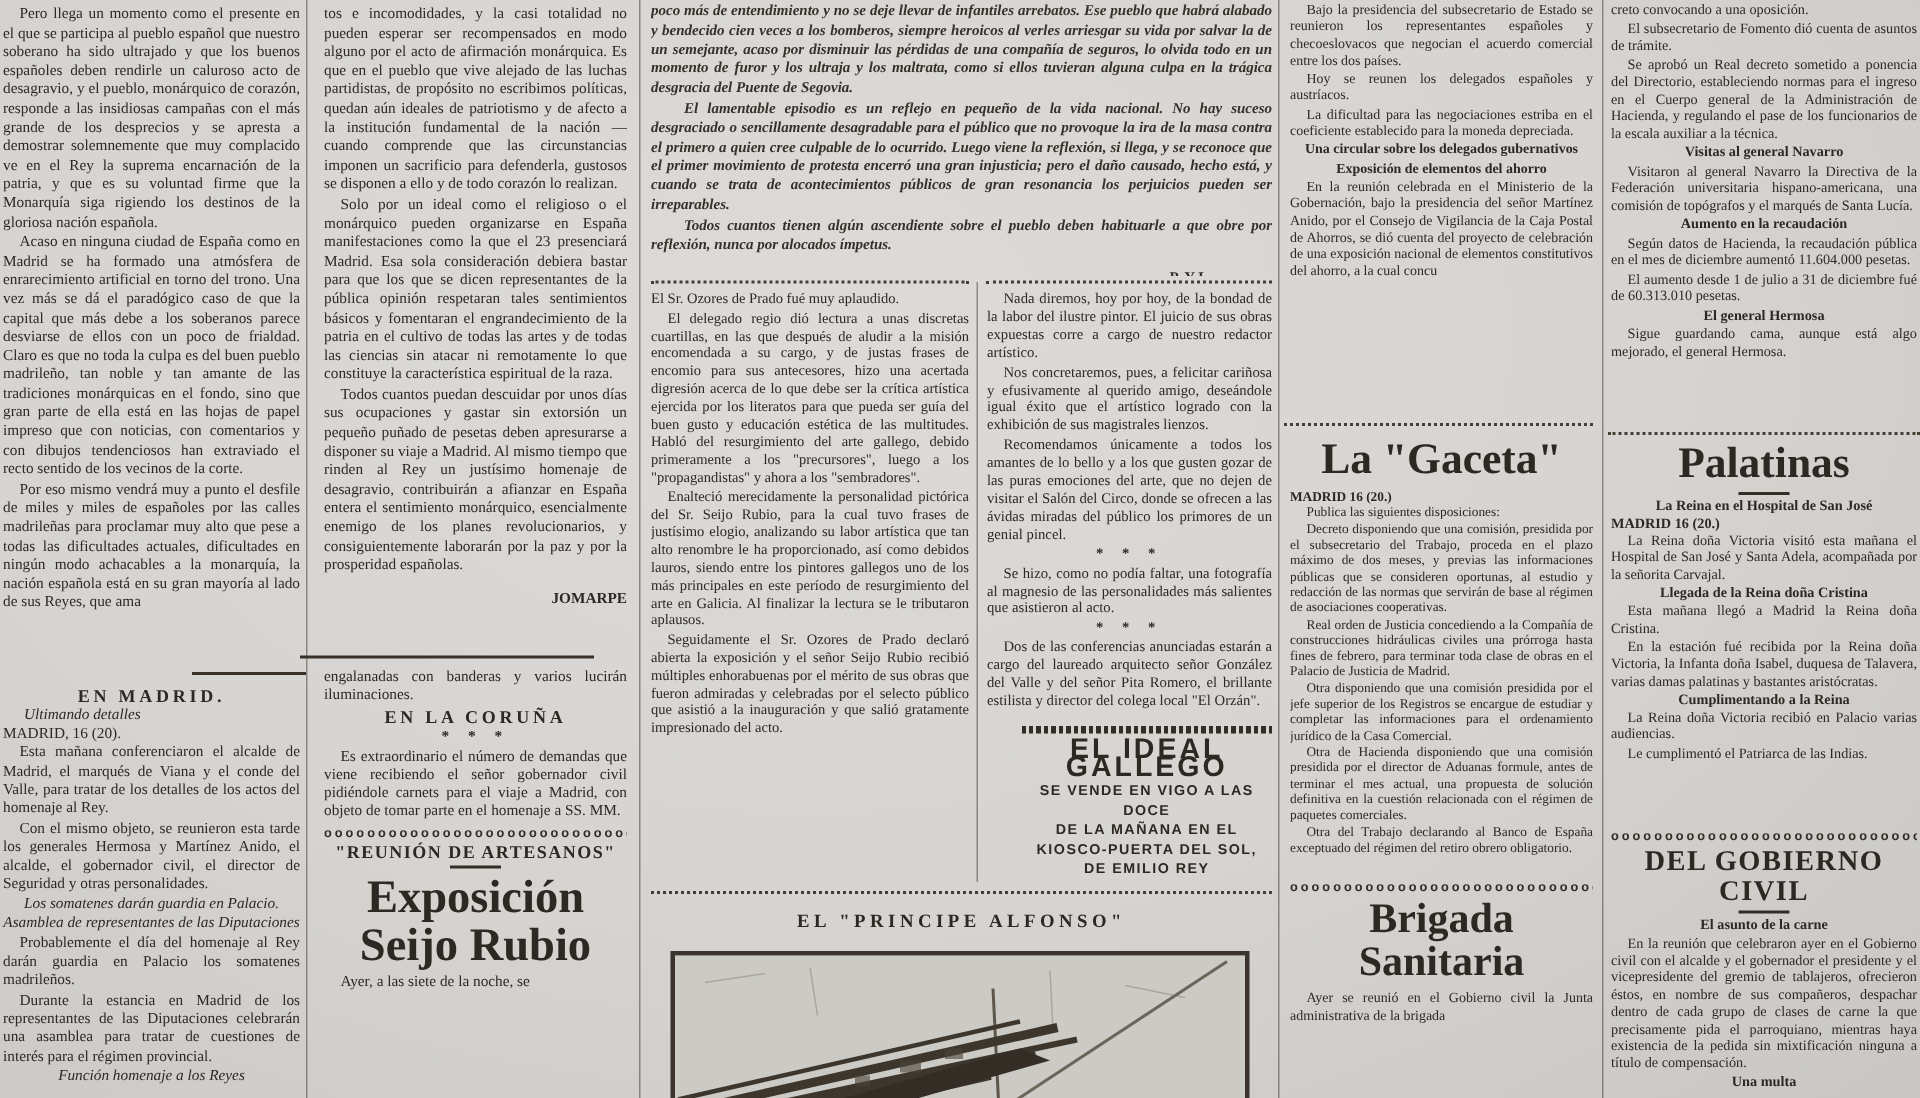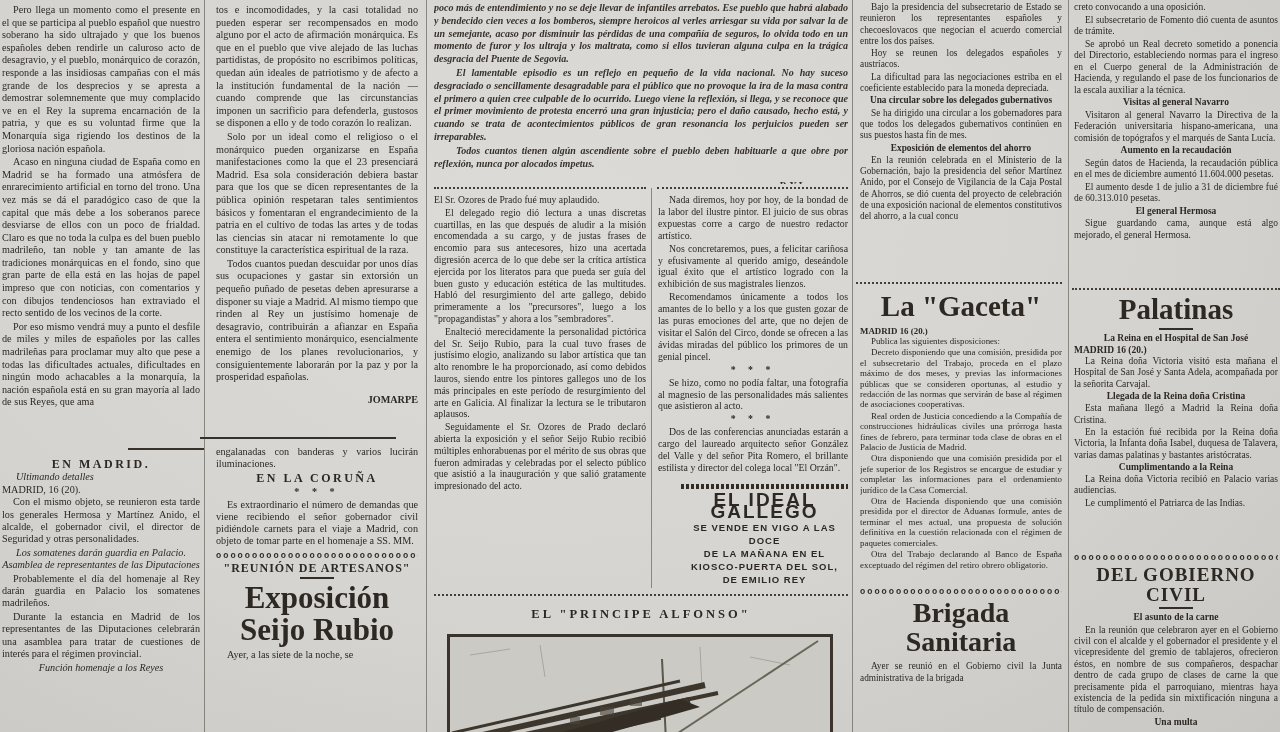--- a/index.html
+++ b/index.html
@@ -49,20 +49,21 @@
   <div class="col clip" style="left:2px;top:4px;width:198px;height:440px;font-size:10.2px;line-height:12.6px">
     <p class="p">Pero llega un momento como el presente en el que se participa al pueblo español que nuestro soberano ha sido ultrajado y que los buenos españoles deben rendirle un caluroso acto de desagravio, y el pueblo, monárquico de corazón, responde a las insidiosas campañas con el más grande de los desprecios y se apresta a demostrar solemnemente que muy complacido ve en el Rey la suprema encarnación de la patria, y que es su voluntad firme que la Monarquía siga rigiendo los destinos de la gloriosa nación española.</p>
     <p class="p">Acaso en ninguna ciudad de España como en Madrid se ha formado una atmósfera de enrarecimiento artificial en torno del trono. Una vez más se dá el paradógico caso de que la capital que más debe a los soberanos parece desviarse de ellos con un poco de frialdad. Claro es que no toda la culpa es del buen pueblo madrileño, tan noble y tan amante de las tradiciones monárquicas en el fondo, sino que gran parte de ella está en las hojas de papel impreso que con noticias, con comentarios y con dibujos tendenciosos han extraviado el recto sentido de los vecinos de la corte.</p>
     <p class="p">Por eso mismo vendrá muy a punto el desfile de miles y miles de españoles por las calles madrileñas para proclamar muy alto que pese a todas las dificultades actuales, dificultades en ningún modo achacables a la monarquía, la nación española está en su gran mayoría al lado de sus Reyes, que ama</p>
   </div>
   <div class="hrule" style="left:128px;top:448px;width:76px"></div>
   <div class="col" style="left:2px;top:456px;width:198px;font-size:10.2px;line-height:12.4px">
     <div class="caps-head">EN MADRID.</div>
     <div class="ital" style="text-indent:14px">Ultimando detalles</div>
     <div class="rgt" style="padding-right:28px">MADRID, 16 (20).</div>
+    <p class="p">Esta mañana conferenciaron el alcalde de Madrid, el marqués de Viana y el conde del Valle, para tratar de los detalles de los actos del homenaje al Rey.</p>
     <p class="p">Con el mismo objeto, se reunieron esta tarde los generales Hermosa y Martínez Anido, el alcalde, el gobernador civil, el director de Seguridad y otras personalidades.</p>
     <p class="subhead-i">Los somatenes darán guardia en Palacio. Asamblea de representantes de las Diputaciones</p>
     <p class="p">Probablemente el día del homenaje al Rey darán guardia en Palacio los somatenes madrileños.</p>
     <p class="p">Durante la estancia en Madrid de los representantes de las Diputaciones celebrarán una asamblea para tratar de cuestiones de interés para el régimen provincial.</p>
     <p class="subhead-i">Función homenaje a los Reyes</p>
   </div>
 
   <div class="col clip" style="left:216px;top:4px;width:202px;height:430px;font-size:10.2px;line-height:12.6px">
     <p class="p p0">tos e incomodidades, y la casi totalidad no pueden esperar ser recompensados en modo alguno por el acto de afirmación monárquica. Es que en el pueblo que vive alejado de las luchas partidistas, de propósito no escribimos políticas, quedan aún ideales de patriotismo y de afecto a la institución fundamental de la nación — cuando comprende que las circunstancias imponen un sacrificio para defenderla, gustosos se disponen a ello y de todo corazón lo realizan.</p>
     <p class="p">Solo por un ideal como el religioso o el monárquico pueden organizarse en España manifestaciones como la que el 23 presenciará Madrid. Esa sola consideración debiera bastar para que los que se dicen representantes de la pública opinión respetaran tales sentimientos básicos y fomentaran el engrandecimiento de la patria en el cultivo de todas las artes y de todas las ciencias sin atacar ni remotamente lo que constituye la característica espiritual de la raza.</p>
@@ -146,21 +147,20 @@
         <rect x="120" y="80" width="10" height="7"></rect>
       </g>
     </svg>
   </div>
 
   <div class="col clip" style="left:860px;top:2px;width:202px;height:276px;font-size:9.3px;line-height:11.3px">
     <p class="p">Bajo la presidencia del subsecretario de Estado se reunieron los representantes españoles y checoeslovacos que negocian el acuerdo comercial entre los dos países.</p>
     <p class="p">Hoy se reunen los delegados españoles y austríacos.</p>
     <p class="p">La dificultad para las negociaciones estriba en el coeficiente establecido para la moneda depreciada.</p>
     <p class="subhead">Una circular sobre los delegados gubernativos</p>
-    <p class="p">Se ha dirigido una circular a los gobernadores para que todos los delegados gubernativos continúen en sus puestos hasta fin de mes.</p>
     <p class="subhead">Exposición de elementos del ahorro</p>
     <p class="p">En la reunión celebrada en el Ministerio de la Gobernación, bajo la presidencia del señor Martínez Anido, por el Consejo de Vigilancia de la Caja Postal de Ahorros, se dió cuenta del proyecto de celebración de una exposición nacional de elementos constitutivos del ahorro, a la cual concu</p>
   </div>
   <div class="dotrule" style="left:856px;top:282px;width:206px"></div>
   <div class="col clip" style="left:860px;top:290px;width:202px;height:292px;font-size:8.9px;line-height:10.4px">
     <div class="display" style="font-size:29px;margin:2px 0 4px">La "Gaceta"</div>
     <div class="rgt bold" style="padding-right:34px">MADRID 16 (20.)</div>
     <p class="p">Publica las siguientes disposiciones:</p>
     <p class="p">Decreto disponiendo que una comisión, presidida por el subsecretario del Trabajo, proceda en el plazo máximo de dos meses, y previas las informaciones públicas que se consideren oportunas, al estudio y redacción de las normas que servirán de base al régimen de asociaciones cooperativas.</p>
     <p class="p">Real orden de Justicia concediendo a la Compañía de construcciones hidráulicas civiles una prórroga hasta fines de febrero, para terminar toda clase de obras en el Palacio de Justicia de Madrid.</p>

